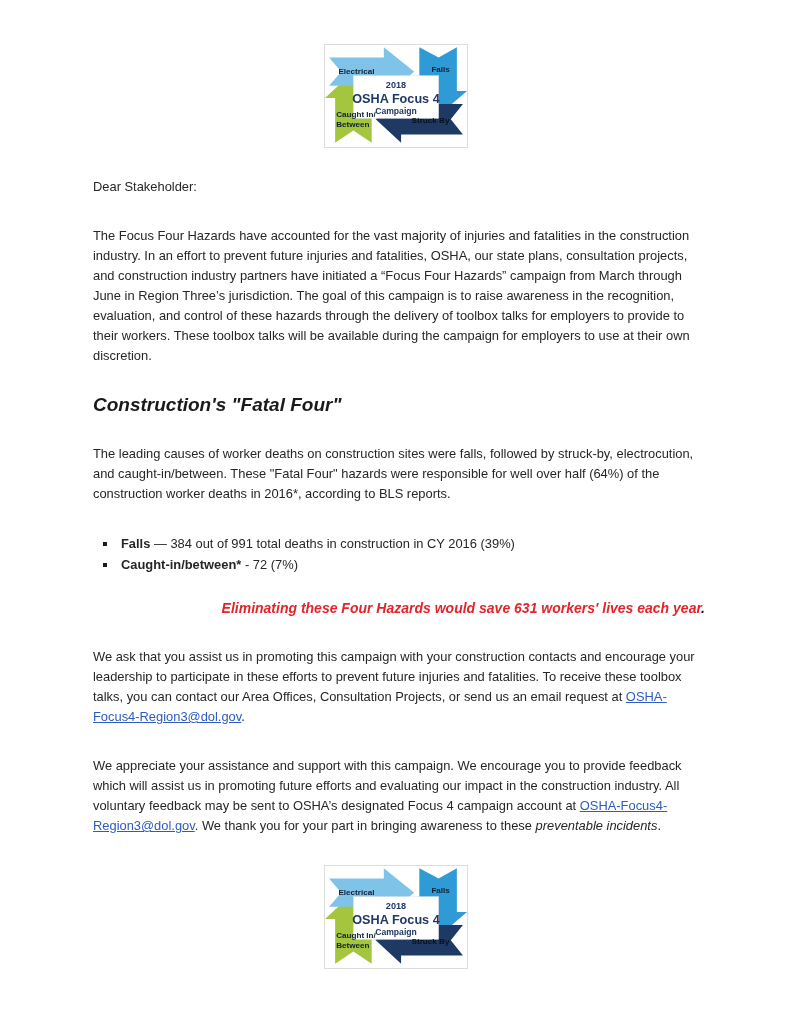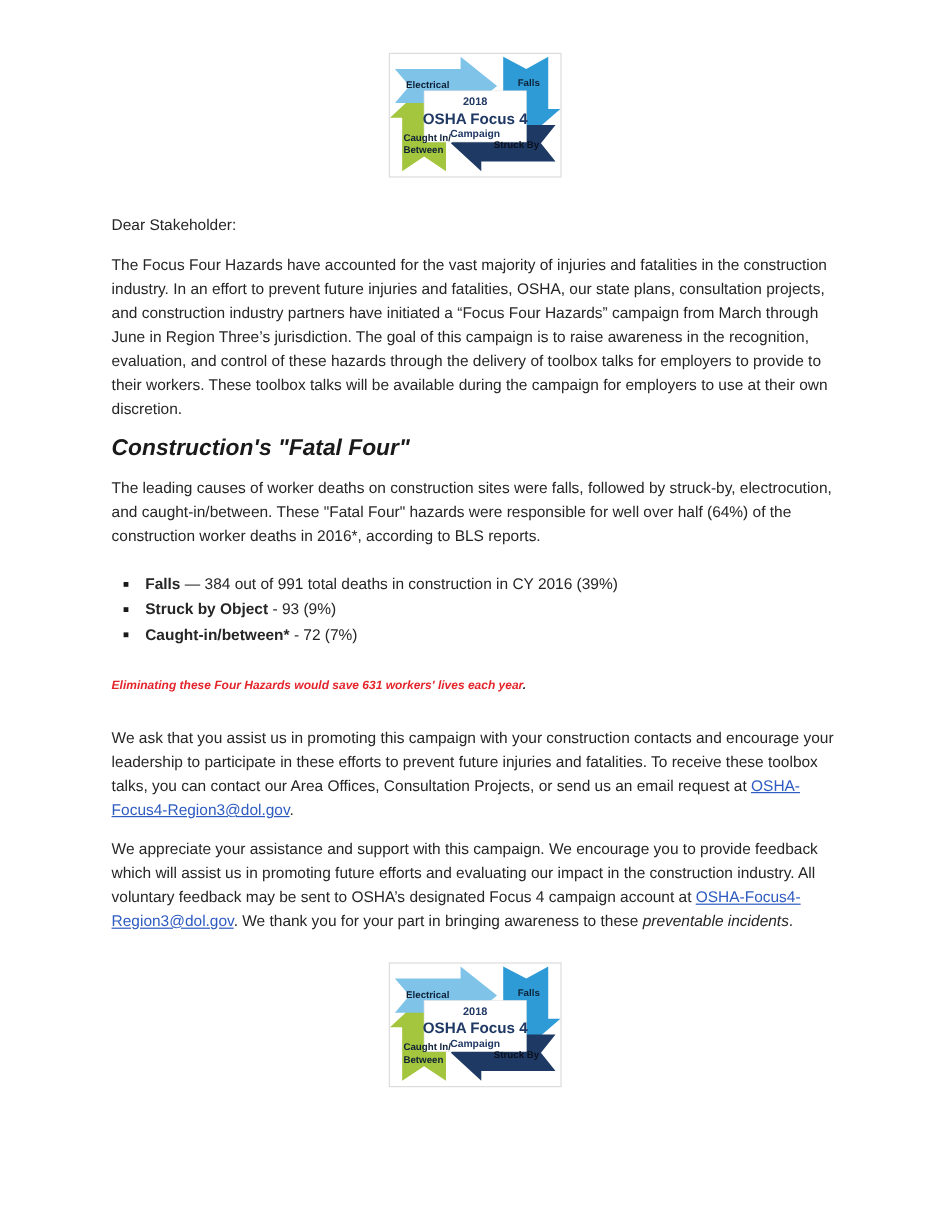--- a/index.html
+++ b/index.html
@@ -29,21 +29,21 @@
   .logo-center-year  { font-family: "Liberation Sans", sans-serif; font-size: 9px;   font-weight: bold; fill: #1F3864; }
   .logo-center-title { font-family: "Liberation Sans", sans-serif; font-size: 12.5px; font-weight: bold; fill: #1F3864; }
   .logo-center-sub   { font-family: "Liberation Sans", sans-serif; font-size: 8.5px; font-weight: bold; fill: #1F3864; }
 
   .content {
     width: 612px;
     margin-left: 93px;
     font-size: 12.9px;
     line-height: 20px;
   }
-  .content p { margin: 13px 0; }
+  .content p { margin: 29px 0; }
   .salutation { margin-top: 25px !important; }
 
   .heading {
     font-size: 19px;
     font-weight: bold;
     font-style: italic;
     color: #1a1a1a;
     margin: 10px 0 4px 0;
   }
 
@@ -53,24 +53,24 @@
 
   ul.bullets { list-style: none; margin: 19px 0 0 0; padding: 0 0 0 10px; }
   ul.bullets li { position: relative; padding-left: 18px; line-height: 21px; }
   ul.bullets li .marker {
     position: absolute; left: 0; top: 8.5px;
     width: 4px; height: 4px; background: #1a1a1a;
   }
   .footnote { margin: 0 0 0 28px !important; }
 
   .callout {
-    text-align: left;
+    text-align: right;
     font-weight: bold;
     font-style: italic;
-    font-size: 10px;
+    font-size: 14px;
     color: var(--callout-color, #E3242B);
     margin: 23px 0 !important;
   }
   .callout .period { color: #1a1a1a; }
 
   a.email-link {
     color: var(--link-color, #2E5BC0);
     text-decoration: underline;
     cursor: pointer;
   }
@@ -107,21 +107,20 @@
 
     <p>The Focus Four Hazards have accounted for the vast majority of injuries and fatalities in the construction industry. In an effort to prevent future injuries and fatalities, OSHA, our state plans, consultation projects, and construction industry partners have initiated a “Focus Four Hazards” campaign from March through June in Region Three’s jurisdiction.  The goal of this campaign is to raise awareness in the recognition, evaluation, and control of these hazards through the delivery of toolbox talks for employers to provide to their workers.  These toolbox talks will be available during the campaign for employers to use at their own discretion.</p>
 
     <div class="heading">Construction's "Fatal Four"</div>
 
 
     <p>The leading causes of worker deaths on construction sites were falls, followed by struck-by, electrocution, and caught-in/between. These "Fatal Four" hazards were responsible for well over half (64%) of the construction worker deaths in 2016*, according to BLS reports.</p>
 
     <ul class="bullets">
       <li><span class="marker"></span><span class="bold">Falls</span><span> — 384 out of 991 total deaths in construction in CY 2016 (39%)</span></li>
-      <li><span class="marker"></span><span class="bold">Struck by Object</span><span> - 93 (9%)</span></li>
       <li><span class="marker"></span><span class="bold">Caught-in/between*</span><span> - 72 (7%)</span></li>
     </ul>
 
 
     <p class="callout"><span>Eliminating these Four Hazards would save 631 workers' lives each year</span><span class="period">.</span></p>
 
     <p><span>We ask that you assist us in promoting this campaign with your construction contacts and encourage your leadership to participate in these efforts to prevent future injuries and fatalities. To receive these toolbox talks, you can contact our Area Offices, Consultation Projects, or send us an email request at </span><a class="email-link">OSHA-Focus4-Region3@dol.gov</a><span>.</span></p>
 
     <p><span>We appreciate your assistance and support with this campaign.  We encourage you to provide feedback which will assist us in promoting future efforts and evaluating our impact in the construction industry.  All voluntary feedback may be sent to OSHA’s designated Focus 4 campaign account at </span><a class="email-link">OSHA-Focus4-Region3@dol.gov</a><span>.  We thank you for your part in bringing awareness to these </span><span class="emphasis">preventable incidents</span><span>.</span></p>
 

